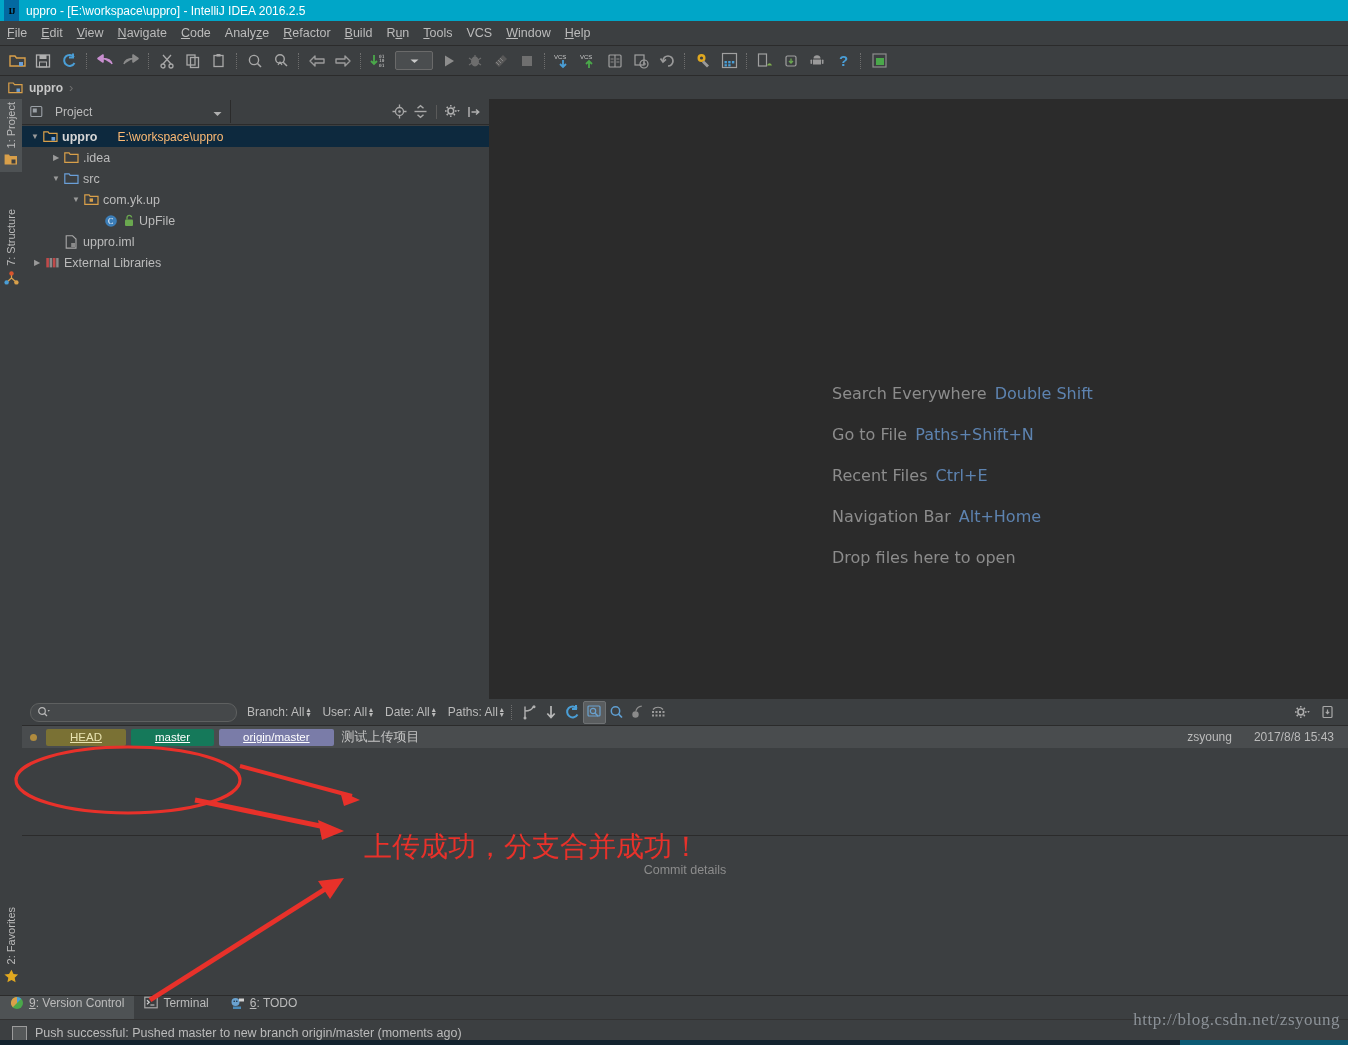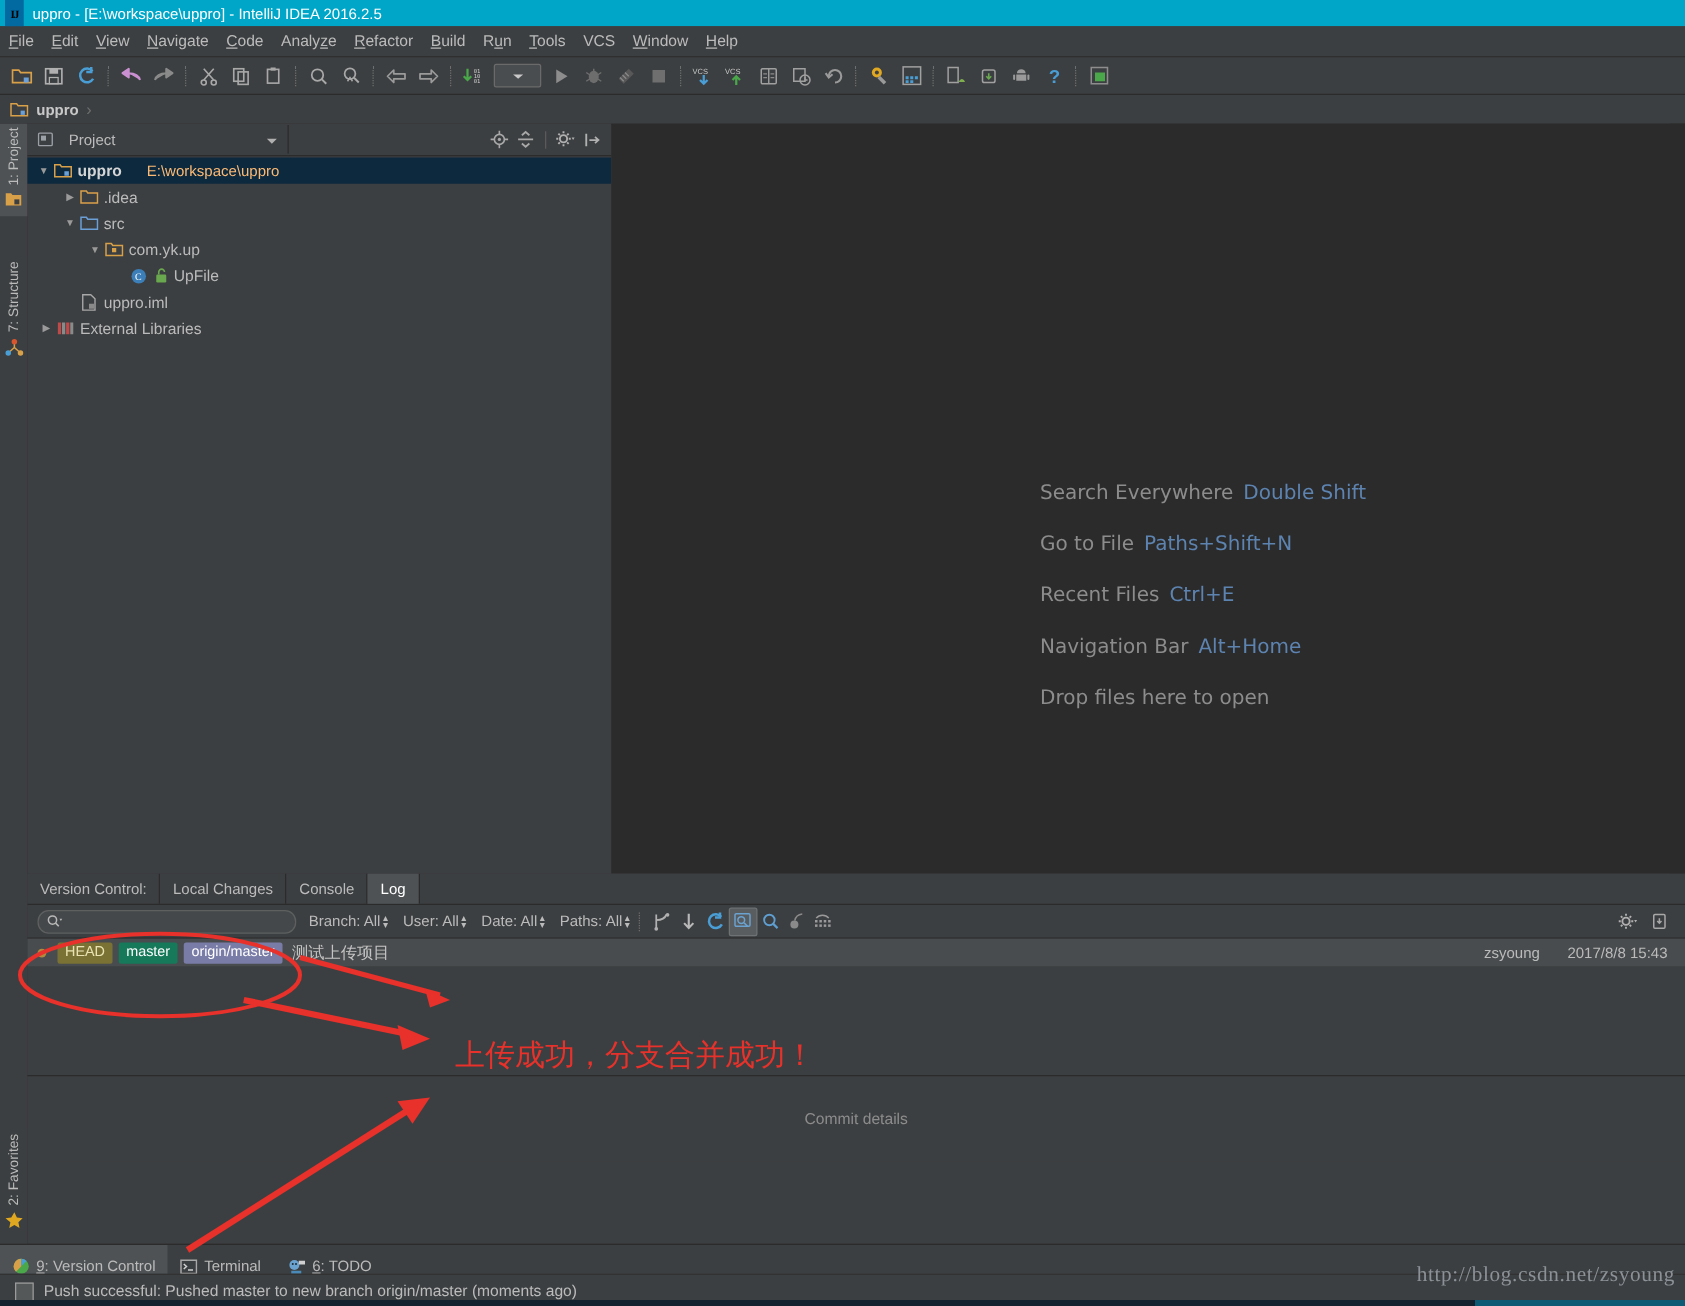--- a/index.html
+++ b/index.html
@@ -182,22 +182,22 @@
   
   .commit-area { position: relative; height: 178px; background: #3c3f41; }
   .commit-row {
     display: flex; align-items: center; height: 22px;
     background: #494c4e; padding-left: 8px; font-size: 12.5px;
   }
   .commit-dot {
     width: 7px; height: 7px; border-radius: 50%; background: #b08b3e; margin-right: 9px; flex: none;
   }
   .ref-chip {
-    font-size: 11.5px; padding: 1px 6px; border-radius: 2px; margin-right: 5px;
-    white-space: nowrap; line-height: 15px;
+    font-size: 11.5px; padding: 1px 24px; border-radius: 2px; margin-right: 5px;
+    white-space: nowrap; line-height: 15px; text-decoration: underline;
   }
   .ref-head { background: #7a7134; color: #e8e3b0; }
   .ref-local { background: #15795a; color: #ffffff; }
   .ref-remote { background: #7a7ca8; color: #ffffff; }
   .commit-msg { color: #c4c4c4; margin-left: 3px; font-size: 13px; }
   .commit-meta { margin-left: auto; display: flex; align-items: center; gap: 22px; padding-right: 14px; color: #bbbbbb; font-size: 12px;}
 
   .details-pane {
     position: absolute; left: 0; bottom: 0; width: 1326px; height: 68px;
     border-top: 1px solid #2b2b2b;
@@ -205,21 +205,21 @@
     color: #8c8c8c; font-size: 12.5px;
   }
 
   
   .bottom-tabs {
     position: absolute; left: 0; top: 995px; width: 1348px; height: 24px;
     background: #3c3f41; display: flex; align-items: stretch;
     border-top: 1px solid #2b2b2b;
   }
   .btab {
-    display: flex; align-items: flex-end; gap: 5px; padding: 0 10px;
+    display: flex; align-items: flex-start; gap: 5px; padding: 0 10px;
     font-size: 12px; color: #bbbbbb; white-space: nowrap;
   }
   .btab.active { background: #4e5254; }
   .btab .und { text-decoration: underline; }
 
   .statusbar {
     position: absolute; left: 0; top: 1019px; width: 1348px; height: 26px;
     background: #3c3f41; display: flex; align-items: center;
     font-size: 12.5px; color: #bbbbbb;
     border-top: 1px solid #323232;
@@ -237,21 +237,21 @@
   .bottom-accent {
     position: absolute; left: 0; top: 1040px; width: 1348px; height: 5px;
     background: #13222e;
   }
   .bottom-accent .hl { position:absolute; left: 1180px; top:0; width: 168px; height: 5px; background:#0c5a74;}
 
   
   .anno-svg { position: absolute; left: 0; top: 0; width: 1348px; height: 1045px; pointer-events: none; }
   .anno-text {
     position: absolute; left: 364px; top: 828px;
-    color: #e8312a; font-size: 24px;
+    color: #e8312a; font-size: 28px;
     font-family: "DejaVu Serif", serif;
     white-space: nowrap;
   }
 
   
   .editor-gutter {
     position: absolute; right: 0; top: 0; width: 12px; height: 600px; background: #2b2b2b;
   }
 </style>
 </head>
@@ -670,26 +670,20 @@
       <div class="hint-row">
         <span>Navigation Bar</span><span class="hint-key">Alt+Home</span>
       </div>
       <div class="hint-row">
         <span>Drop files here to open</span>
       </div>
     </div>
   </div>
 
   <div class="vcs-panel">
-    <div class="vcs-tabs">
-      <div class="vcs-tab label-tab">Version Control:</div>
-      <div class="vcs-tab">Local Changes</div>
-      <div class="vcs-tab">Console</div>
-      <div class="vcs-tab active">Log</div>
-    </div>
 
     <div class="vcs-toolbar">
       <div class="vcs-search">
         <span style="margin-left:6px;display:inline-flex;align-items:center;">
           <svg width="13" height="12" viewBox="0 0 13 12">
               <circle cx="5" cy="5" r="3.3" fill="none" stroke="#b8b8b8" stroke-width="1.2"></circle>
               <path d="M7.5 7.5L10 10" stroke="#b8b8b8" stroke-width="1.3"></path>
               <path d="M10.6 4l2.2 0-1.1 1.8z" fill="#b8b8b8"></path>
             </svg>
         </span>

